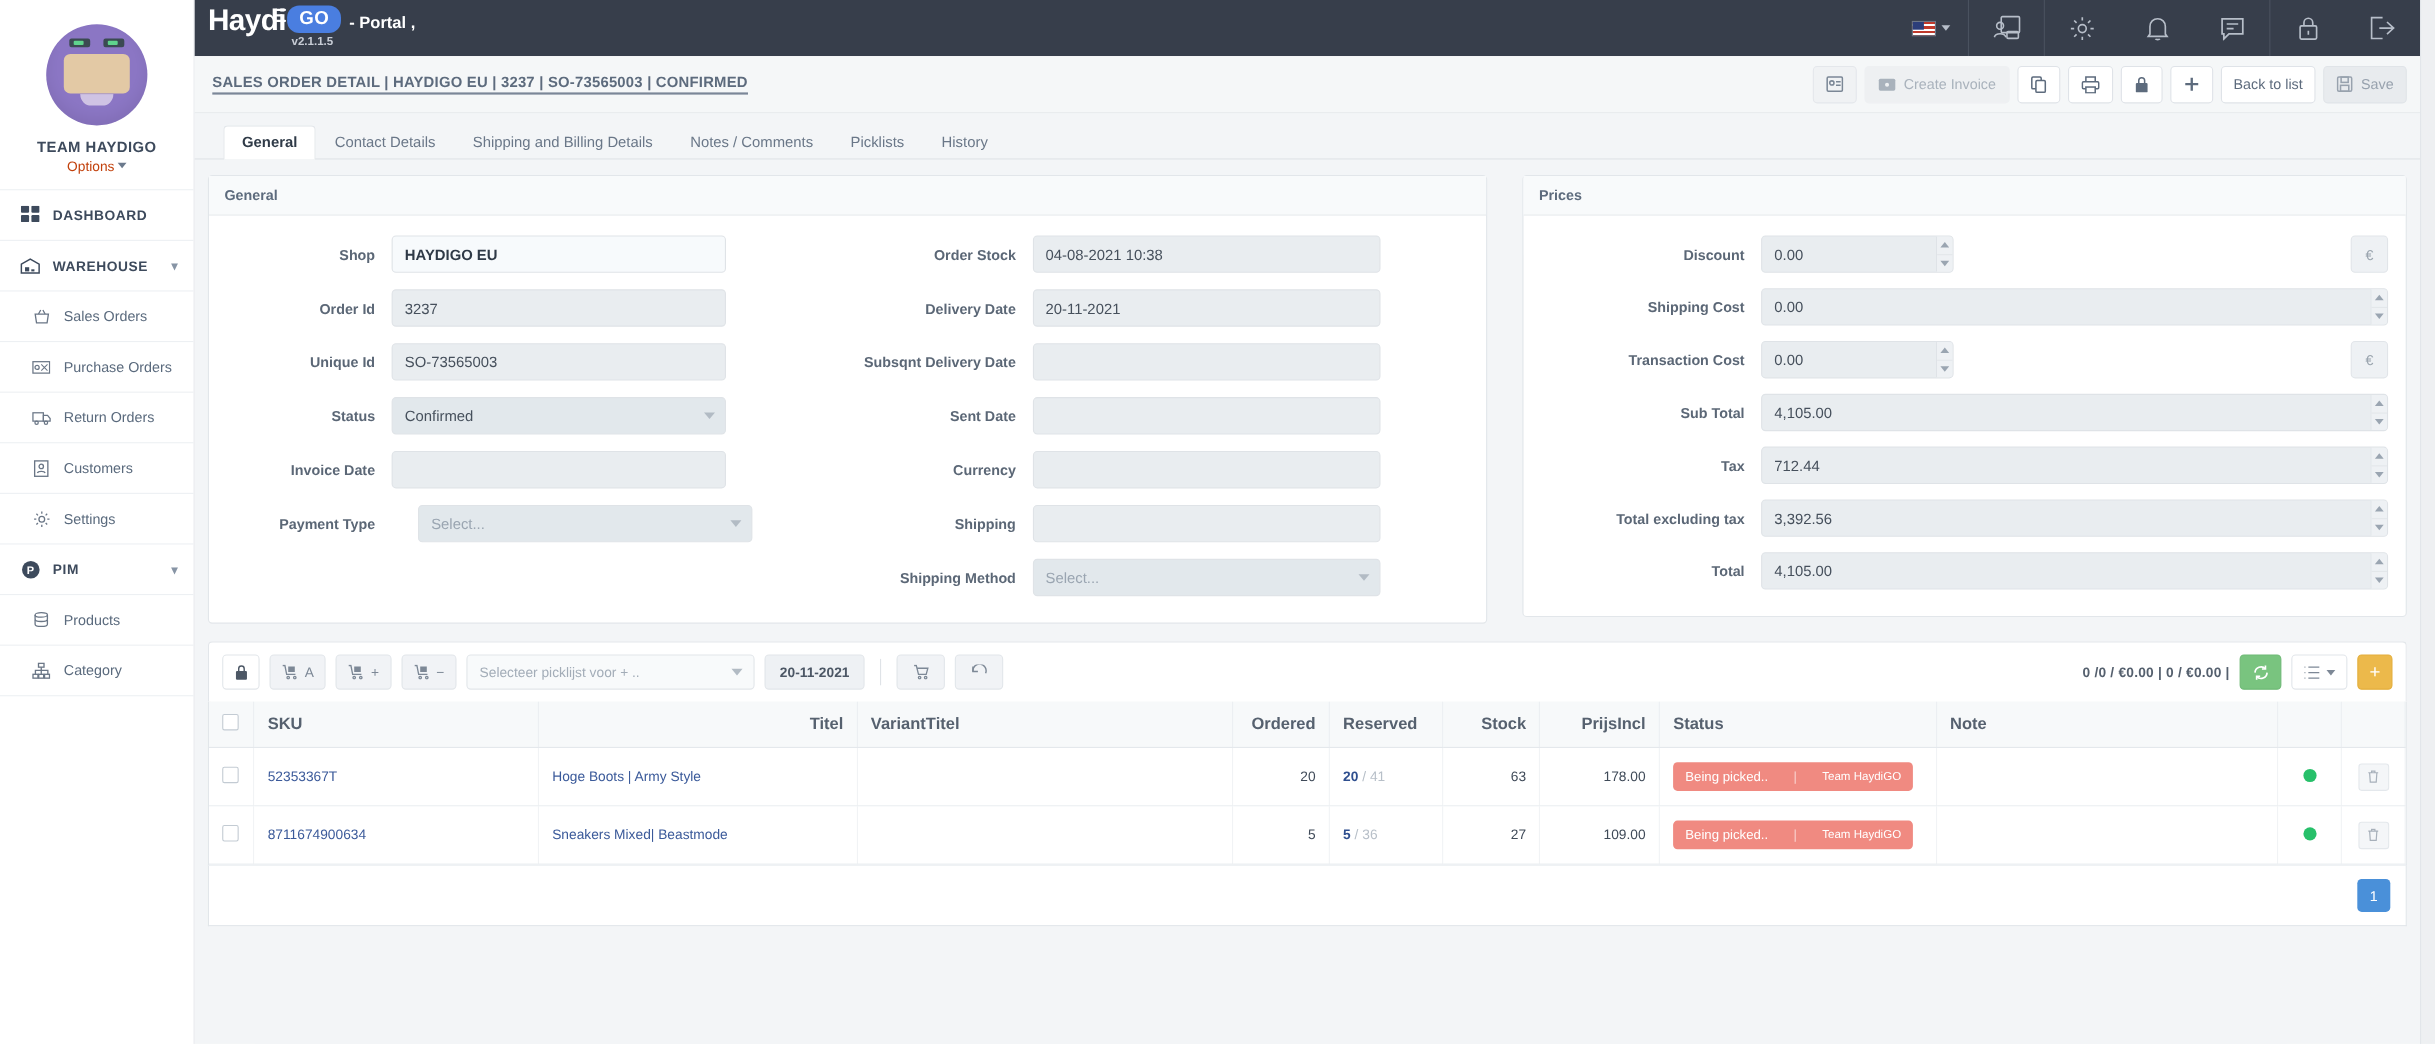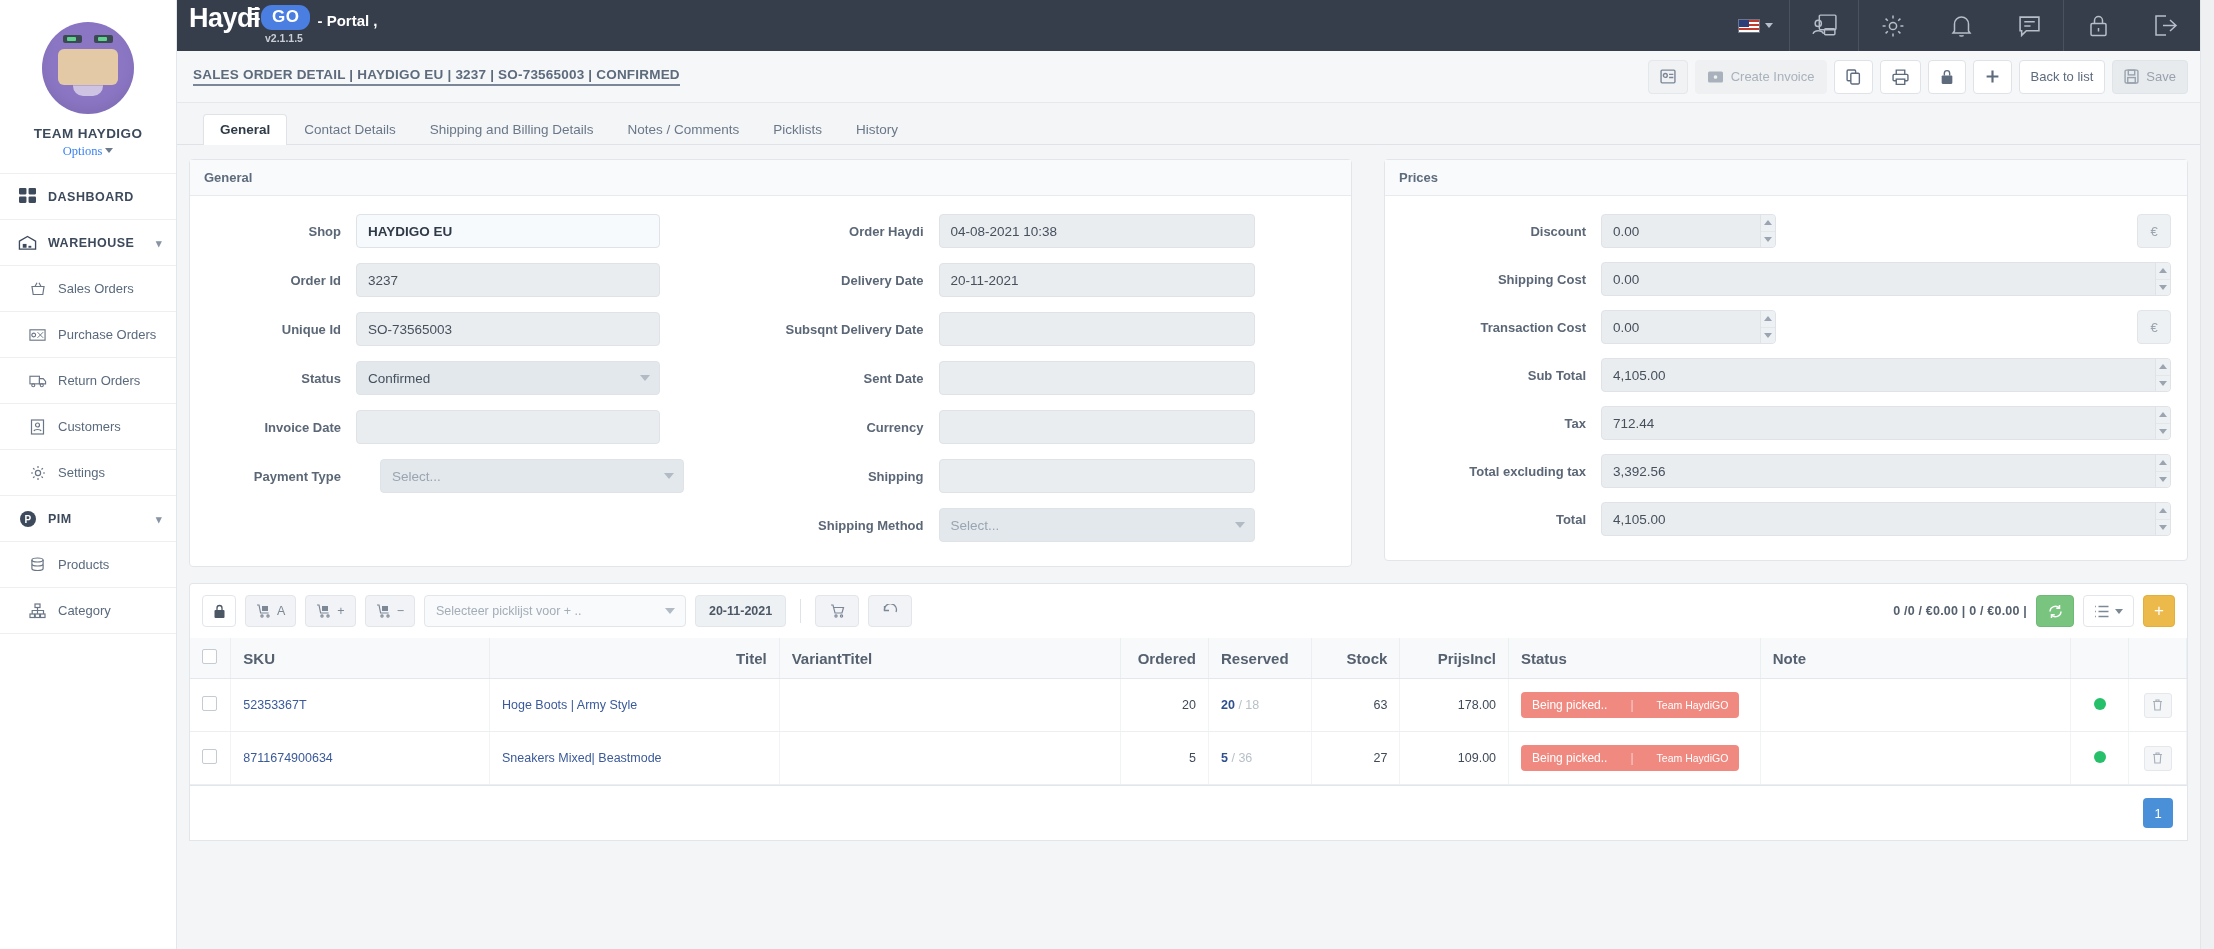--- a/index.html
+++ b/index.html
@@ -44,21 +44,21 @@
   }
   .avatar .tail {
     position:absolute; left:8px; top:12px; width:24px; height:10px;
     background:#8b76c4; border-radius: 8px; transform: rotate(-32deg);
   }
   .profile-name {
     font-size: 13.5px; font-weight: bold; color: #3d4a5c;
     letter-spacing: .4px;
   }
   .profile-options {
-    font-size: 12.5px; color: #3b82f6; margin-top: 3px; cursor: pointer; font-family: Liberation Serif, serif;
+    font-size: 12.5px; color: #c2410c; margin-top: 3px; cursor: pointer;
   }
   .profile-options .caret {
     display:inline-block; border-left:4px solid transparent;
     border-right:4px solid transparent; border-top:5px solid #6b7a8d;
     margin-left:3px; vertical-align: 2px;
   }
 
   .nav-item {
     display: flex; align-items: center; gap: 11px;
     padding: 13px 0 13px 18px;
@@ -594,21 +594,21 @@
                 <div class="flabel">Payment Type</div>
                 <div class="fctrl" style="max-width:304px;">
                   <input class="finput sel" readonly="" placeholder="Select..." style="">
                   <span class="selcaret"></span>
                 </div>
               </div>
             </div>
 
             <div class="col">
               <div class="frow">
-                <div class="flabel wide">Order Haydi</div>
+                <div class="flabel wide">Order Stock</div>
                 <div class="fctrl" style="max-width:316px;">
                   <input class="finput" value="04-08-2021 10:38" style="">
                 </div>
               </div>
               <div class="frow">
                 <div class="flabel wide">Delivery Date</div>
                 <div class="fctrl" style="max-width:316px;">
                   <input class="finput" value="20-11-2021" style="">
                 </div>
               </div>
@@ -857,21 +857,21 @@
         </thead>
         <tbody>
           <tr>
             <td><span class="chk"></span></td>
             <td class="link">52353367T</td>
             <td class="link">Hoge Boots | Army Style</td>
             <td></td>
             <td class="num">20</td>
             <td>
               <span class="resv-b">20</span>
-              <span class="resv-s">/ 18</span>
+              <span class="resv-s">/ 41</span>
             </td>
             <td class="num">63</td>
             <td class="num">178.00</td>
             <td>
               <span class="badge">
                 <span>Being picked..</span>
                 <span class="bsep">|</span>
                 <span class="bteam">Team HaydiGO</span>
               </span>
             </td>

